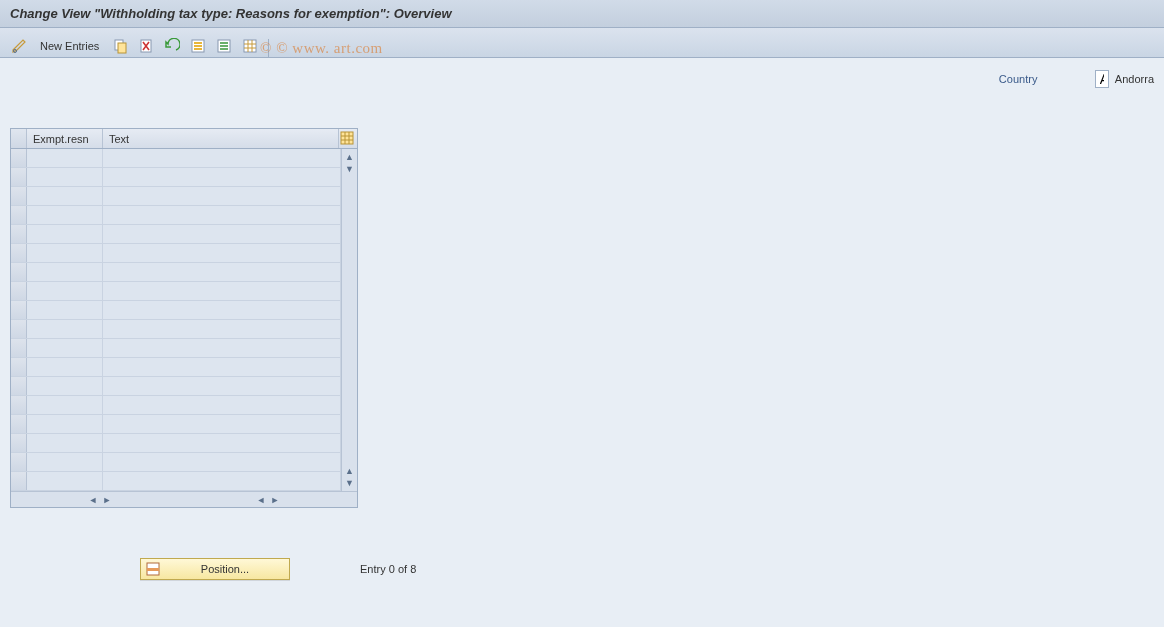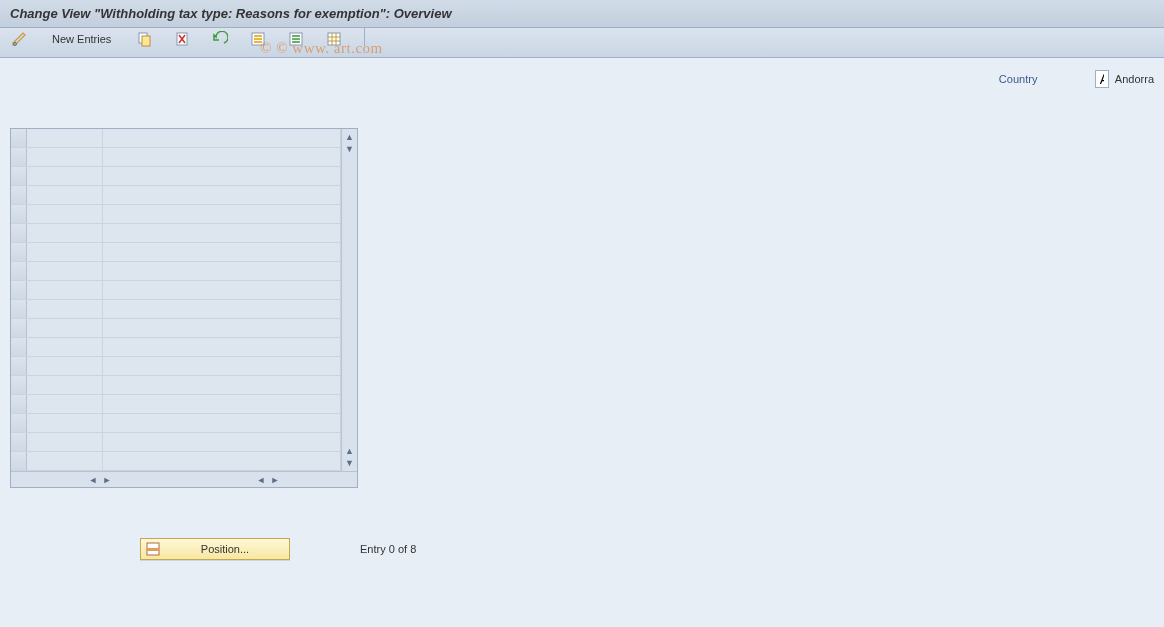--- a/index.html
+++ b/index.html
@@ -23,24 +23,24 @@
     .title-bar h1 {
       font-size: 13px;
       font-style: italic;
       font-weight: bold;
       color: #333;
     }
     .toolbar {
       background: linear-gradient(#dbe3ee, #c9d5e4);
       height: 30px;
       display: flex;
-      align-items: flex-start;
+      align-items: flex-end;
       padding: 0 8px;
       border-bottom: 1px solid #9fb0c6;
-      gap: 16px;
+      gap: 4px;
     }
     .tb-btn {
       display: flex;
       align-items: center;
       justify-content: center;
       height: 22px;
       border: none;
       background: transparent;
       cursor: pointer;
       padding: 0 3px;
@@ -279,20 +279,40 @@
 <span class="watermark">© © www.            art.com</span>
 
 <div class="content-area">
   <div class="field-row">
     <span class="field-label">Country</span>
     <input class="field-input" value="AD" style="">
     <span class="field-desc">Andorra</span>
   </div>
 
   <div class="table-wrap">
+    <div class="table-header">
+      <div class="th-sel"></div>
+      <div class="th th-exmpt">
+          <span>Exmpt.resn</span>
+        </div>
+      <div class="th th-text">
+          <span>Text</span>
+        </div>
+      <div class="th-config">
+        <span class="icon">
+          <svg width="14" height="14">
+              <rect x="1" y="1" width="12" height="12" fill="#ffe49a" stroke="#b89436"></rect>
+              <line x1="1" y1="5" x2="13" y2="5" stroke="#b89436"></line>
+              <line x1="1" y1="9" x2="13" y2="9" stroke="#b89436"></line>
+              <line x1="5" y1="1" x2="5" y2="13" stroke="#b89436"></line>
+              <line x1="9" y1="1" x2="9" y2="13" stroke="#b89436"></line>
+            </svg>
+        </span>
+      </div>
+    </div>
     <div class="table-body">
       <div class="rows-col" id="rows-container">
           <div class="tbl-row">
             <div class="td-sel"></div>
             <div class="td td-exmpt"></div>
             <div class="td td-text"></div>
           </div>
           <div class="tbl-row">
             <div class="td-sel"></div>
             <div class="td td-exmpt"></div>

